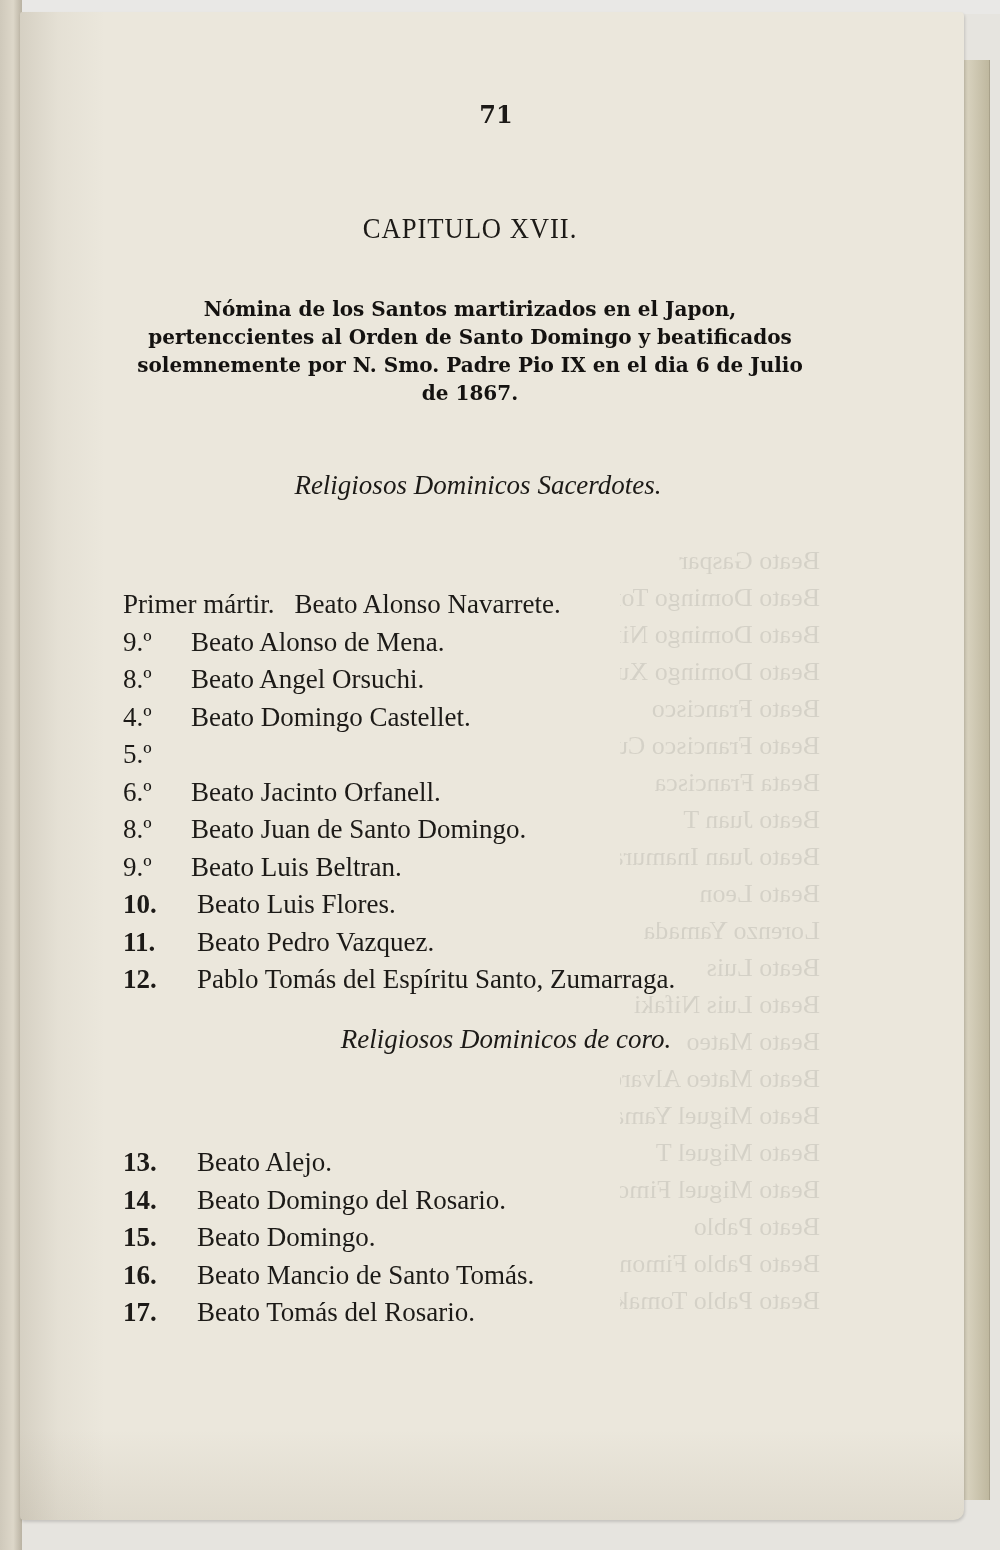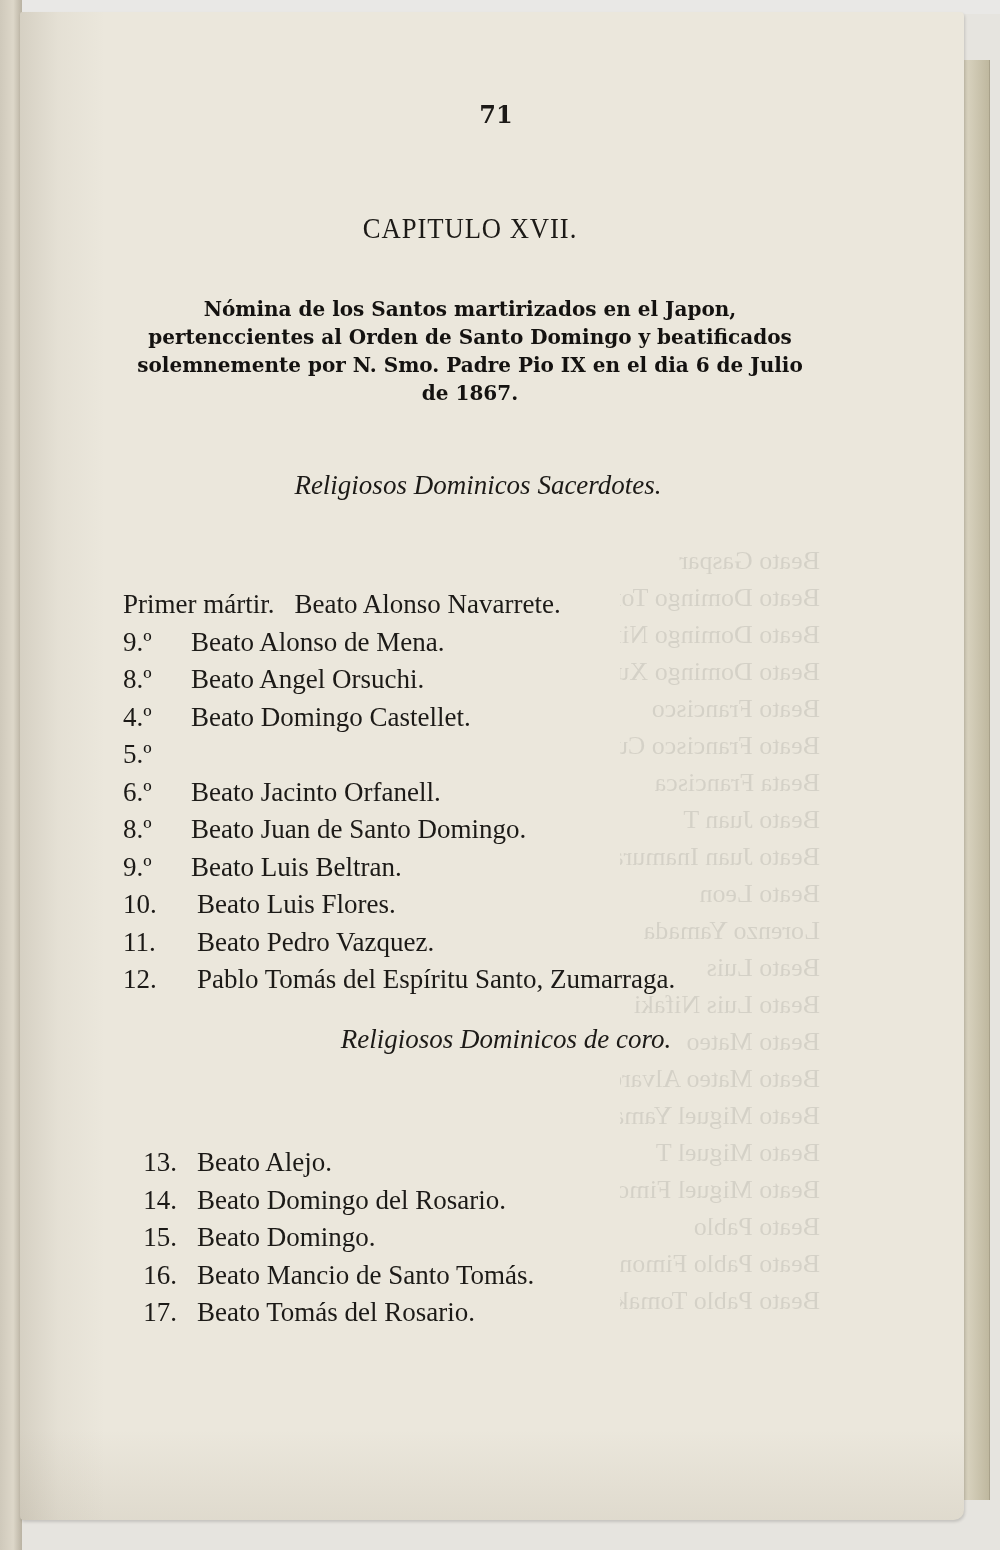--- a/index.html
+++ b/index.html
@@ -42,27 +42,27 @@
       color: #141210; text-align: center;
     }
     .section-heading {
       position: absolute; left: 0; width: 900px; text-align: center;
       font-family: "Liberation Serif", serif; font-style: italic; font-size: 27px; color: #1c1a17;
     }
     .sec1 { top: 458px; padding-left: 8px; }
     .sec2 { top: 1012px; margin-left: 36px; }
     .list { position: absolute; left: 103px; width: 700px; margin-top: 45px; }
     .list1 { top: 532px; }
-    .list2 { top: 1090px; text-align: center; }
+    .list2 { top: 1090px; }
     .entry {
       display: flex; align-items: baseline; height: 37.5px;
       font-family: "Liberation Serif", serif; font-size: 27px; color: #1c1a17;
     }
     .entry .num { display: inline-block; width: 68px; font-weight: normal; }
-    .entry .num.bold { font-weight: normal; width: 74px; }
+    .entry .num.bold { font-weight: bold; width: 74px; }
     .entry .name { white-space: nowrap; }
     .entry.first .num { width: auto; margin-right: 20px; }
     .show-through {
       position: absolute; left: 600px; top: 530px; width: 200px; height: 770px;
       opacity: 0.09; font-family: "Liberation Serif", serif; font-size: 26px; color: #000;
       transform: scaleX(-1); line-height: 37px; white-space: nowrap; overflow: hidden;
     }
   </style>
 </head>
 <body>

